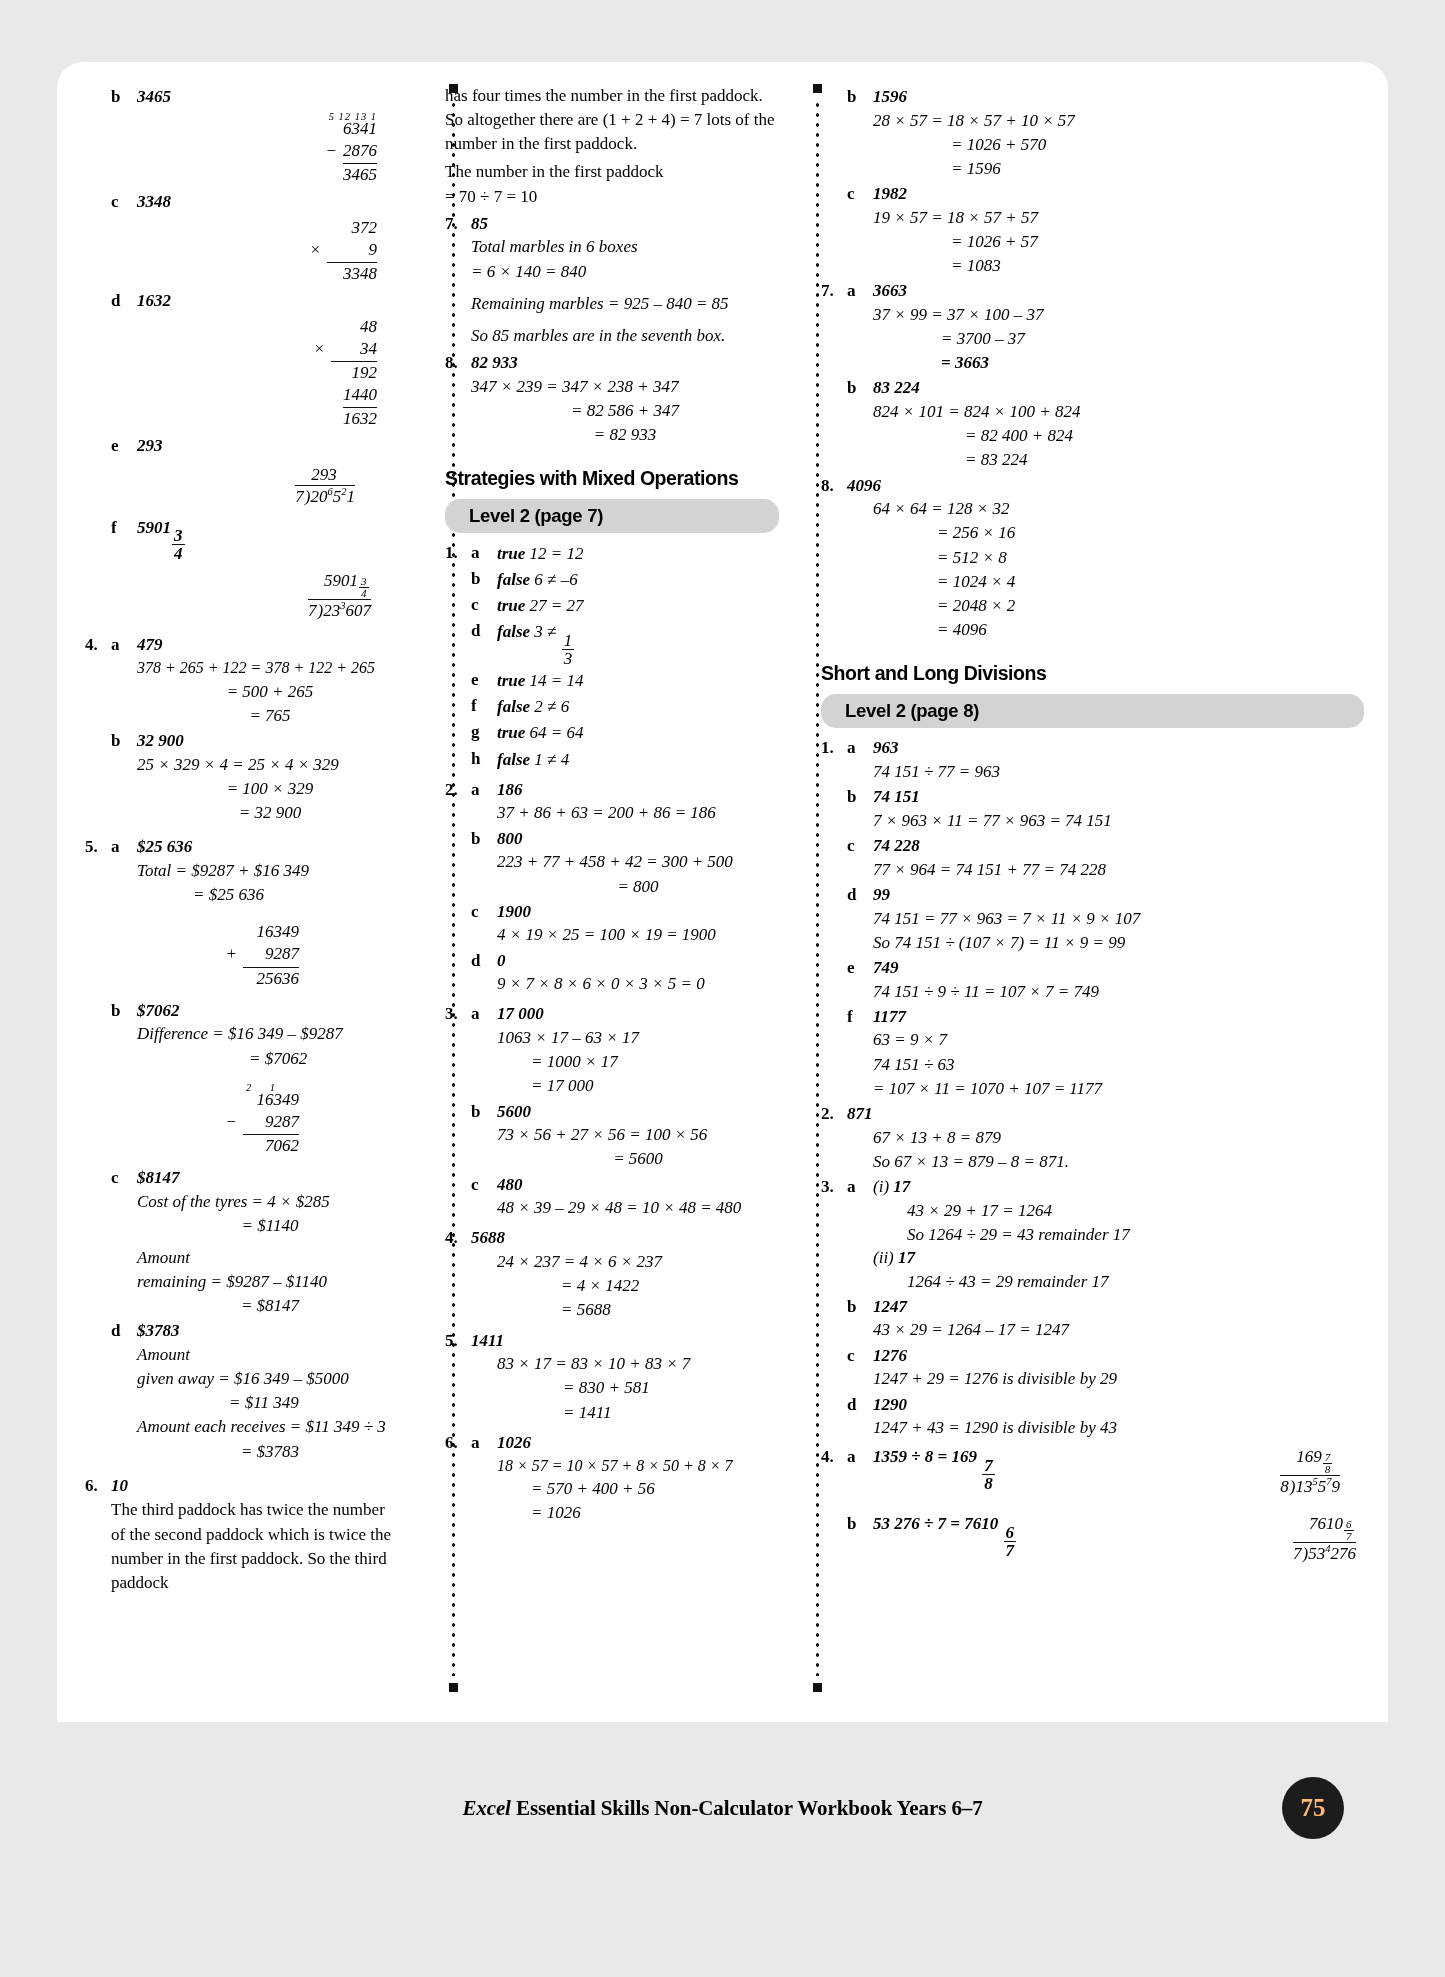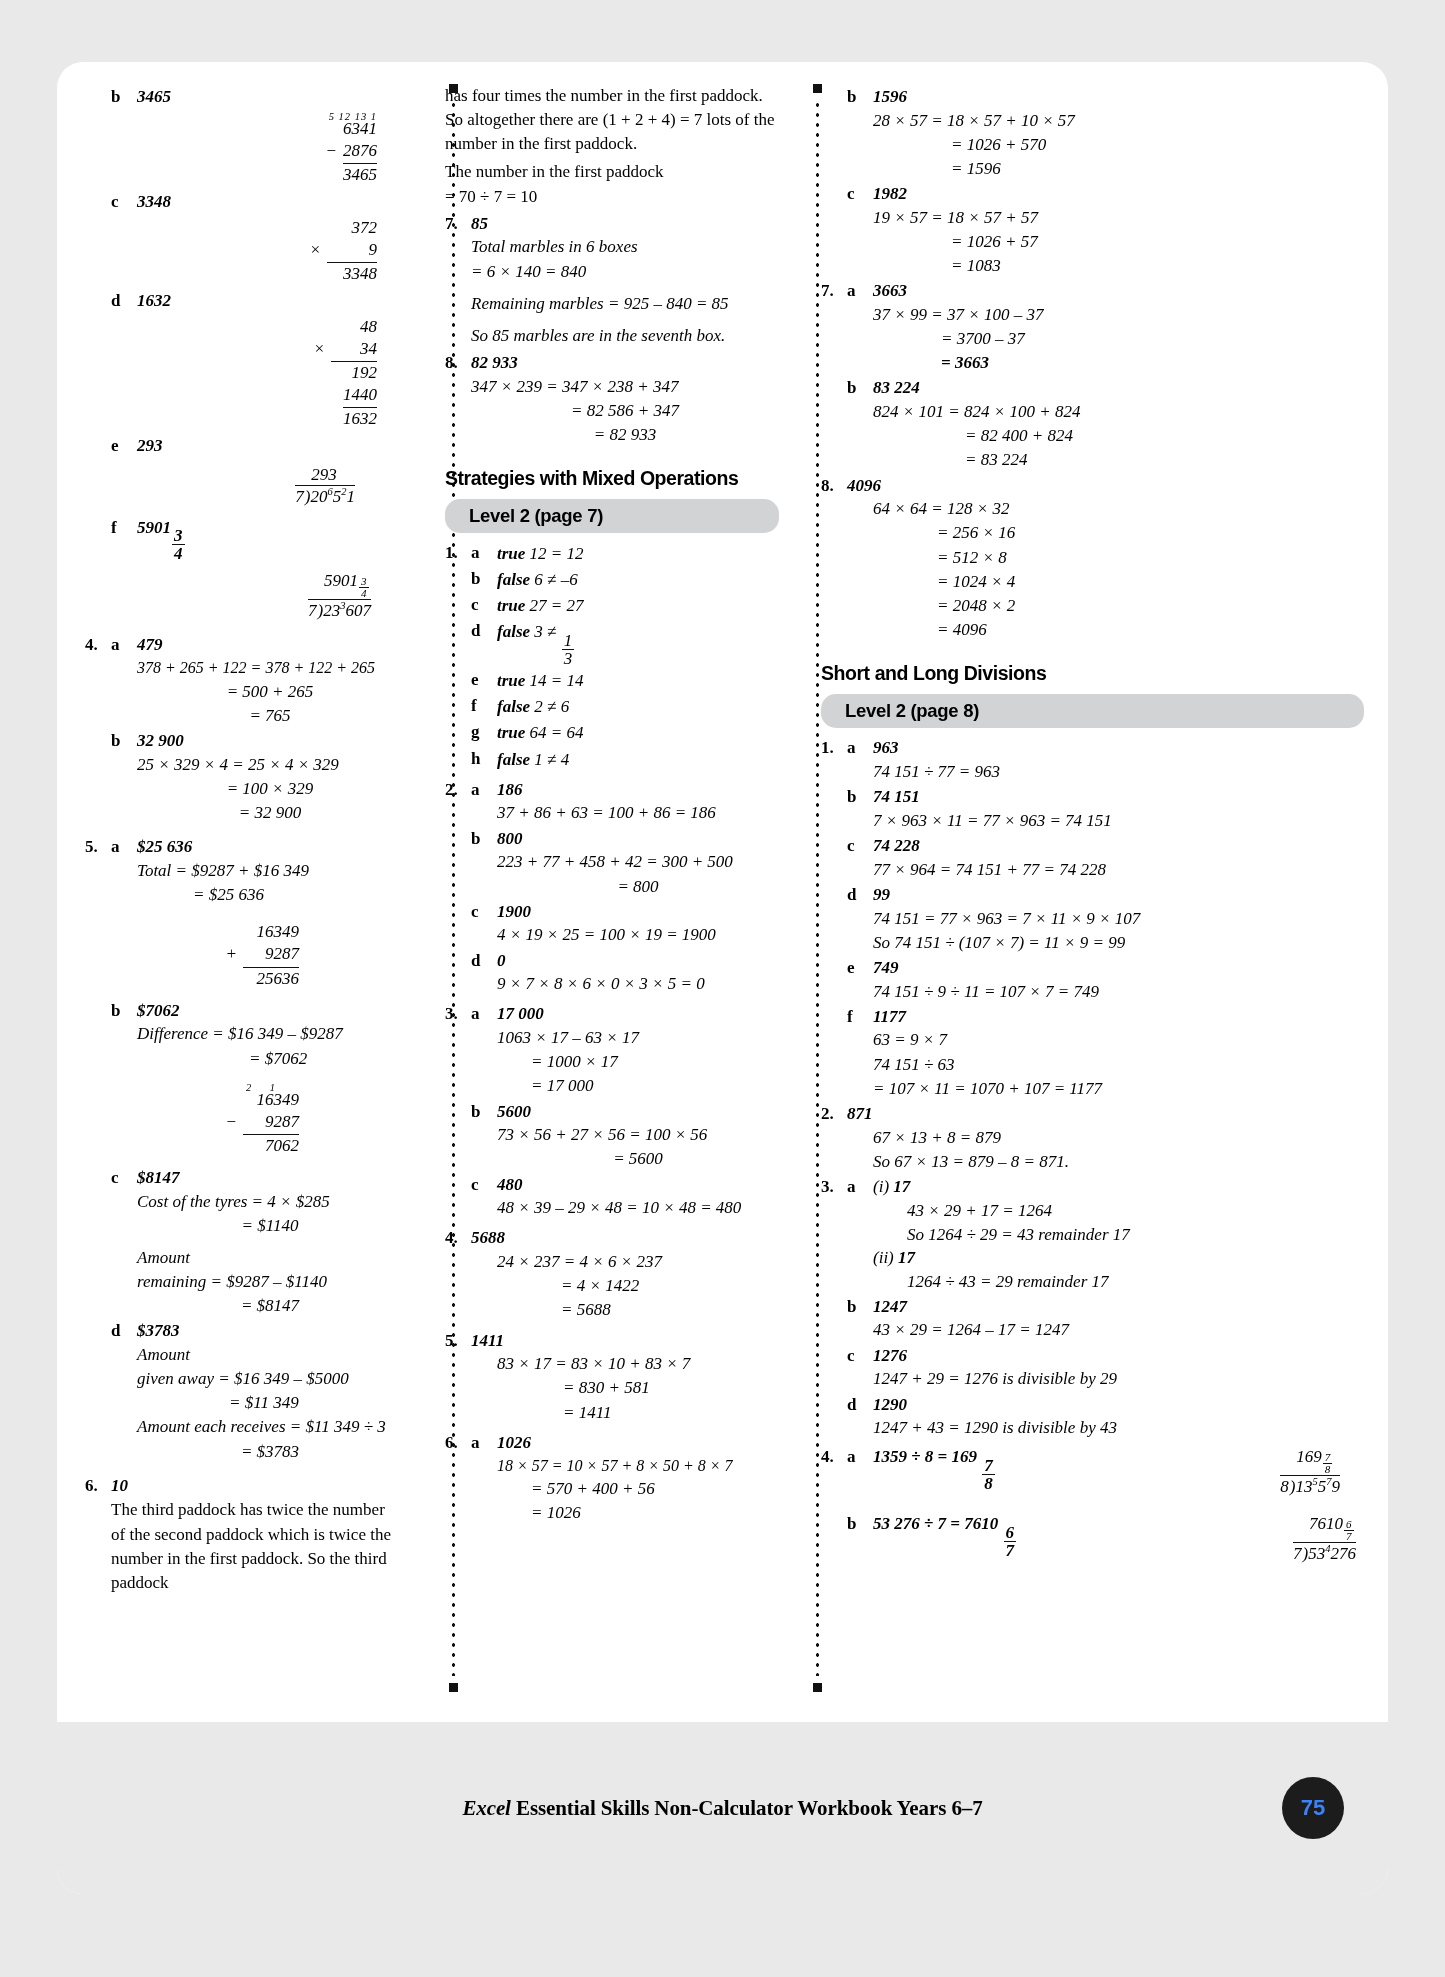--- a/index.html
+++ b/index.html
@@ -147,25 +147,25 @@
     letter-spacing:-0.1px;
   }
   .footer-text .it { font-style:italic; }
   .pagecircle {
     position:absolute;
     right:44px; top:50%;
     transform:translateY(-50%);
     width:62px; height:62px;
     border-radius:50%;
     background:#1c1c1c;
-    color:#3b82f6;
+    color:#fdba74;
     display:flex; align-items:center; justify-content:center;
-    font-family:Liberation Sans, sans-serif;
+    font-family:Liberation Serif, serif;
     font-weight:bold;
-    font-size:22px;
+    font-size:25px;
   }
 </style>
 </head>
 <body>
 
 <div class="page">
 
   <div class="divider" id="div1">
     <div class="cap top"></div>
     <div class="dots"></div>
@@ -514,21 +514,21 @@
           </div>
       </div>
 
       <div class="gap-sm"></div>
 
       <div class="qrow">
         <div class="qnum">2.</div>
         <div class="qlet">a</div>
         <div class="qbody">
           <div class="ans">186</div>
-          <div class="work">37 + 86 + 63 = 100 + 86 = 186</div>
+          <div class="work">37 + 86 + 63 = 200 + 86 = 186</div>
         </div>
       </div>
       <div class="qrow">
         <div class="qnum"></div>
           <div class="qlet">b</div>
         <div class="qbody">
           <div class="ans">800</div>
           <div class="work">223 + 77 + 458 + 42 = 300 + 500</div>
           <div class="work rt">= 800</div>
         </div>

